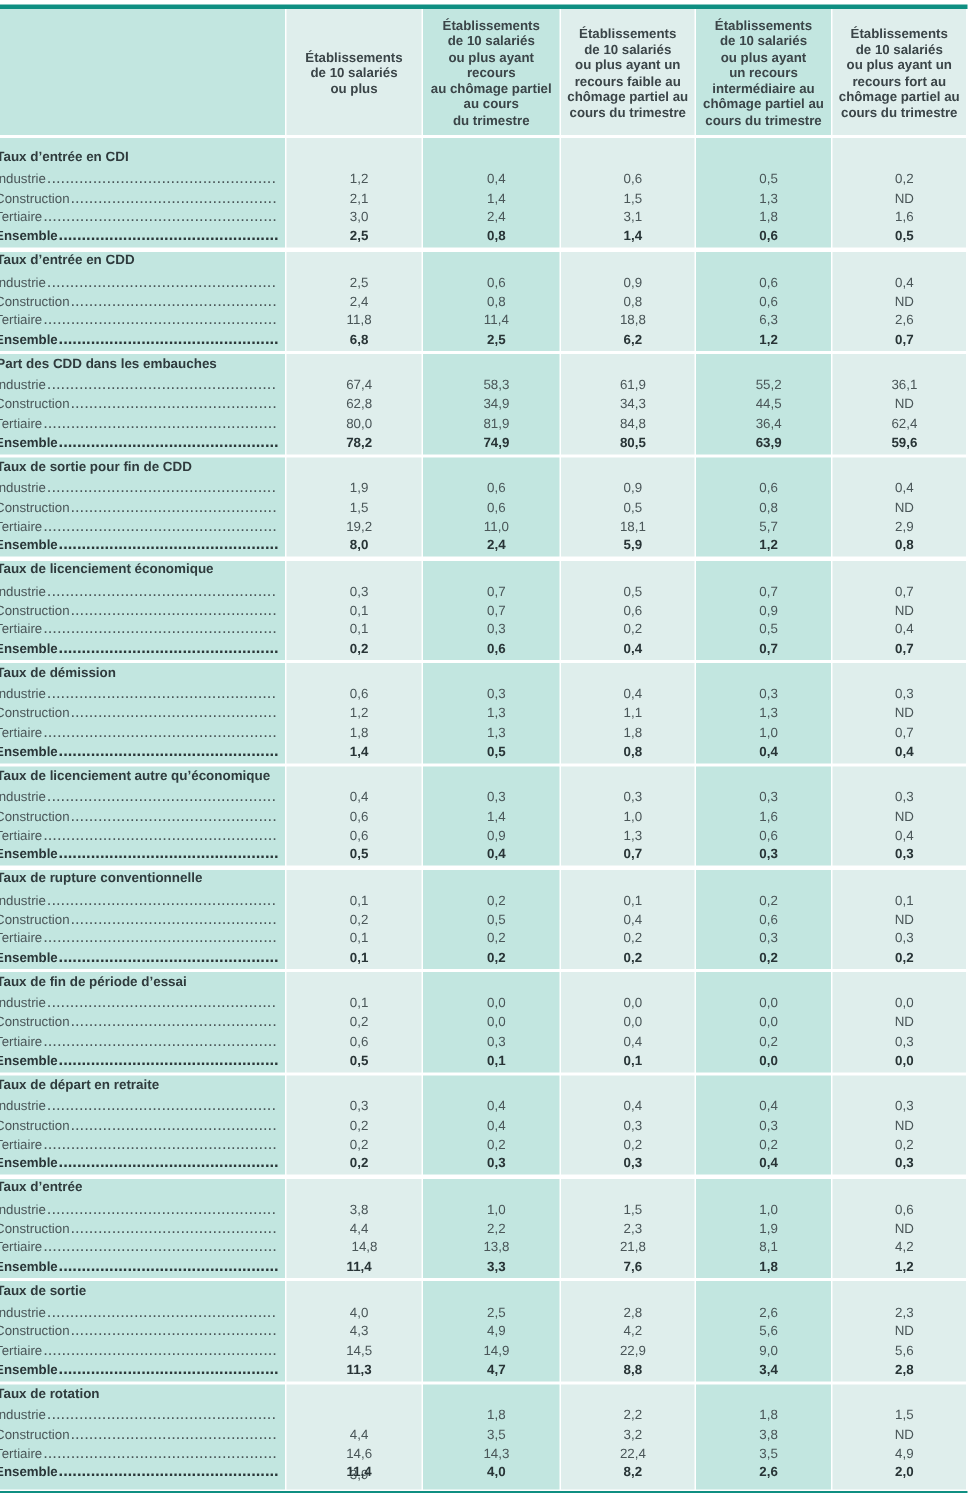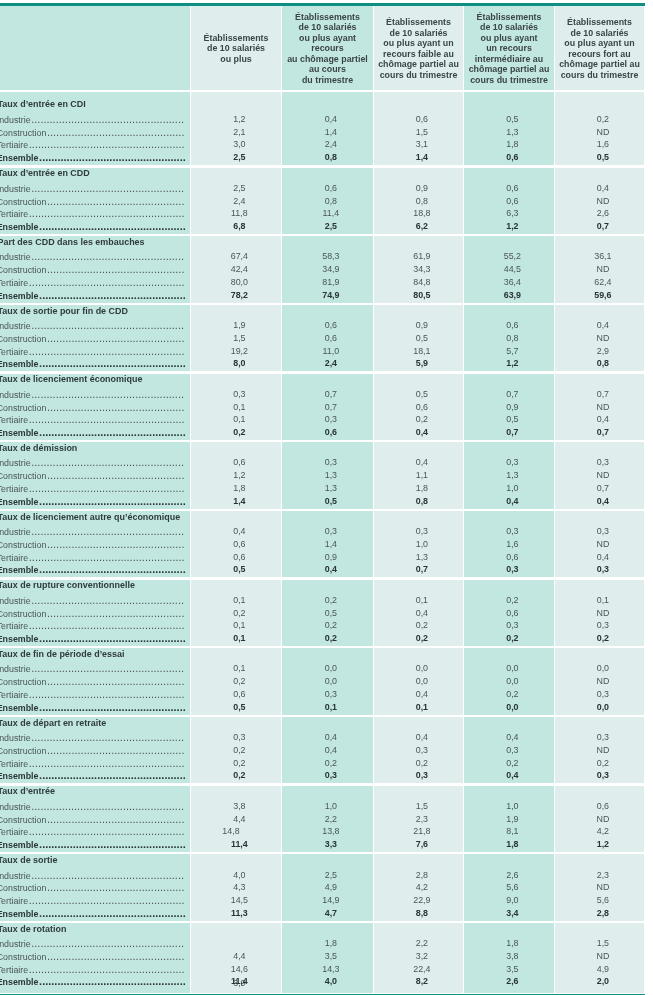--- a/index.html
+++ b/index.html
@@ -215,21 +215,21 @@
       <div class="val bold" style="left: 467.4px; width: 90px; top: 220.9px;">1,2</div>
       <div class="val bold" style="left: 558.4px; width: 89px; top: 220.9px;">0,7</div>
       <div class="grptitle" style="left: -2.5px; top: 236.87px;">Part des CDD dans les embauches</div>
       <div class="rowlabel" style="left: -3.3px; top: 251.47px; width: 189px;"><span>Industrie</span><span class="lead">..................................................</span></div>
       <div class="val" style="left: 194.4px; width: 90px; top: 251.47px;">67,4</div>
       <div class="val" style="left: 285.4px; width: 91px; top: 251.47px;">58,3</div>
       <div class="val" style="left: 377.4px; width: 89px; top: 251.47px;">61,9</div>
       <div class="val" style="left: 467.4px; width: 90px; top: 251.47px;">55,2</div>
       <div class="val" style="left: 558.4px; width: 89px; top: 251.47px;">36,1</div>
       <div class="rowlabel" style="left: -3.3px; top: 264.17px; width: 189px;"><span>Construction</span><span class="lead">.............................................</span></div>
-      <div class="val" style="left: 194.4px; width: 90px; top: 264.17px;">42,4</div>
+      <div class="val" style="left: 194.4px; width: 90px; top: 264.17px;">62,8</div>
       <div class="val" style="left: 285.4px; width: 91px; top: 264.17px;">34,9</div>
       <div class="val" style="left: 377.4px; width: 89px; top: 264.17px;">34,3</div>
       <div class="val" style="left: 467.4px; width: 90px; top: 264.17px;">44,5</div>
       <div class="val" style="left: 558.4px; width: 89px; top: 264.17px;">ND</div>
       <div class="rowlabel" style="left: -3.3px; top: 276.87px; width: 189px;"><span>Tertiaire</span><span class="lead">...................................................</span></div>
       <div class="val" style="left: 194.4px; width: 90px; top: 276.87px;">80,0</div>
       <div class="val" style="left: 285.4px; width: 91px; top: 276.87px;">81,9</div>
       <div class="val" style="left: 377.4px; width: 89px; top: 276.87px;">84,8</div>
       <div class="val" style="left: 467.4px; width: 90px; top: 276.87px;">36,4</div>
       <div class="val" style="left: 558.4px; width: 89px; top: 276.87px;">62,4</div>
@@ -421,21 +421,21 @@
       <div class="val" style="left: 377.4px; width: 89px; top: 800.83px;">1,5</div>
       <div class="val" style="left: 467.4px; width: 90px; top: 800.83px;">1,0</div>
       <div class="val" style="left: 558.4px; width: 89px; top: 800.83px;">0,6</div>
       <div class="rowlabel" style="left: -3.3px; top: 813.53px; width: 189px;"><span>Construction</span><span class="lead">.............................................</span></div>
       <div class="val" style="left: 194.4px; width: 90px; top: 813.53px;">4,4</div>
       <div class="val" style="left: 285.4px; width: 91px; top: 813.53px;">2,2</div>
       <div class="val" style="left: 377.4px; width: 89px; top: 813.53px;">2,3</div>
       <div class="val" style="left: 467.4px; width: 90px; top: 813.53px;">1,9</div>
       <div class="val" style="left: 558.4px; width: 89px; top: 813.53px;">ND</div>
       <div class="rowlabel" style="left: -3.3px; top: 826.23px; width: 189px;"><span>Tertiaire</span><span class="lead">...................................................</span></div>
-      <div class="val" style="left: 186px; width: 90px; top: 826.23px;">14,8</div>
+      <div class="val" style="left: 198px; width: 90px; top: 826.23px;">14,8</div>
       <div class="val" style="left: 285.4px; width: 91px; top: 826.23px;">13,8</div>
       <div class="val" style="left: 377.4px; width: 89px; top: 826.23px;">21,8</div>
       <div class="val" style="left: 467.4px; width: 90px; top: 826.23px;">8,1</div>
       <div class="val" style="left: 558.4px; width: 89px; top: 826.23px;">4,2</div>
       <div class="rowlabel bold" style="left: -3.3px; top: 838.93px; width: 189px;"><span>Ensemble</span><span class="lead">................................................</span></div>
       <div class="val bold" style="left: 194.4px; width: 90px; top: 838.93px;">11,4</div>
       <div class="val bold" style="left: 285.4px; width: 91px; top: 838.93px;">3,3</div>
       <div class="val bold" style="left: 377.4px; width: 89px; top: 838.93px;">7,6</div>
       <div class="val bold" style="left: 467.4px; width: 90px; top: 838.93px;">1,8</div>
       <div class="val bold" style="left: 558.4px; width: 89px; top: 838.93px;">1,2</div>

